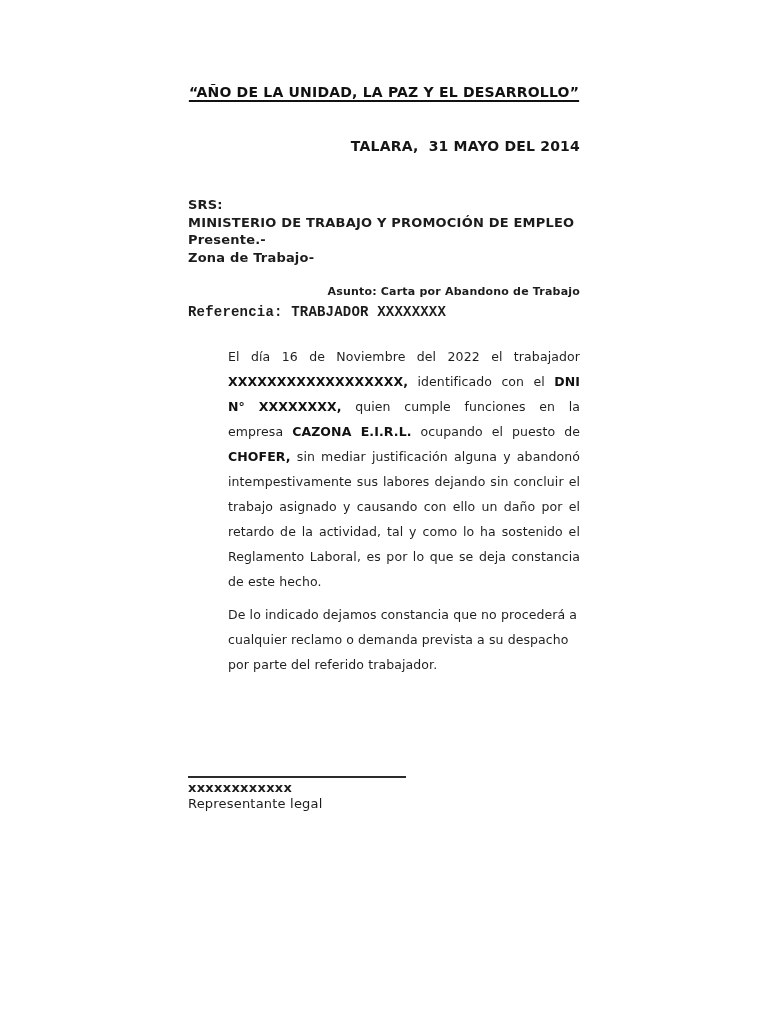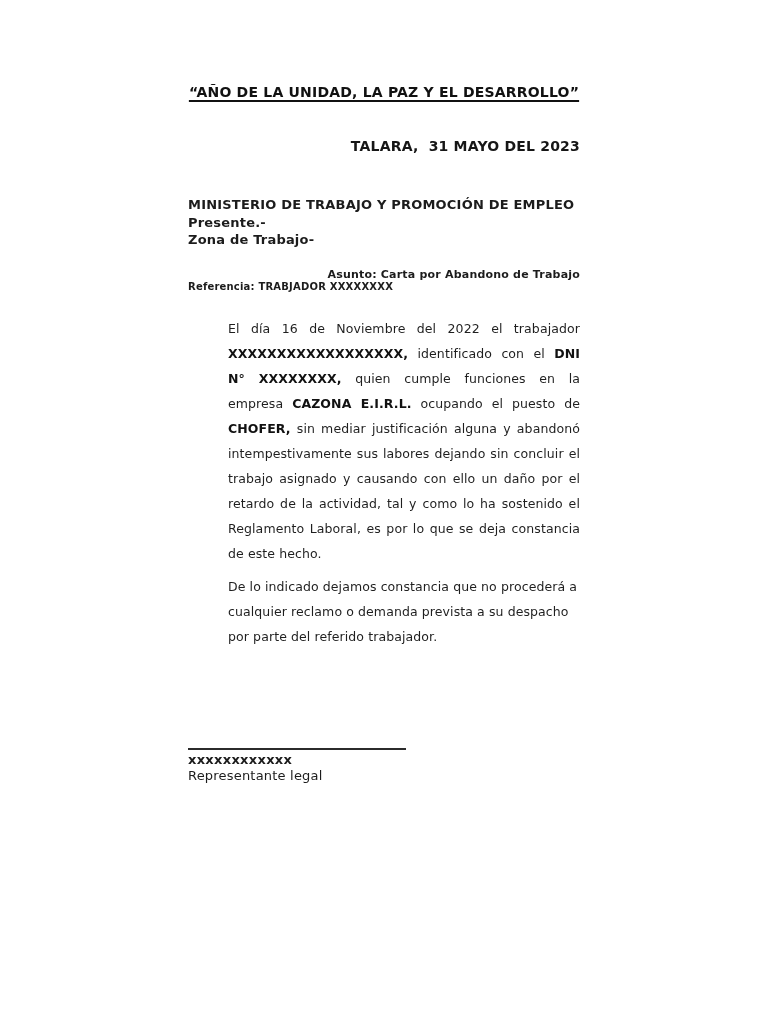--- a/index.html
+++ b/index.html
@@ -47,23 +47,25 @@
     letter-spacing: 0.2px;
   }
   .subject-line {
     margin-top: 19px;
     font-size: 11px;
     font-weight: bold;
     letter-spacing: 0.2px;
     text-align: right;
   }
   .reference-line {
-    font-size: 10px;
+    margin-top: 6px;
+    font-size: 14px;
     font-weight: bold;
     letter-spacing: 0.2px;
+    font-family: Liberation Mono, monospace;
   }
   .body-paragraph {
     font-size: 12.5px;
     line-height: 25px;
     letter-spacing: 0.1px;
     color: #1f1f1f;
     margin-left: 40px;
   }
   .justified { text-align: justify; }
   .p1 { margin-top: 24px; }
@@ -92,23 +94,24 @@
     letter-spacing: 0.2px;
   }
 </style>
 </head>
 <body>
 
 <div class="page">
 
   <div class="title">“AÑO DE LA UNIDAD, LA PAZ Y EL DESARROLLO”</div>
 
-  <div class="date-line">TALARA,  31 MAYO DEL 2023</div>
+  <div class="date-line">TALARA,  31 MAYO DEL 2014</div>
 
   <div class="recipient">
+    <div>SRS:</div>
     <div>MINISTERIO DE TRABAJO Y PROMOCIÓN DE EMPLEO</div>
     <div>Presente.-</div>
     <div>Zona de Trabajo-</div>
   </div>
 
   <div class="subject-line">Asunto: Carta por Abandono de Trabajo</div>
 
   <div class="reference-line">Referencia: TRABJADOR XXXXXXXX</div>
 
   <div class="body-paragraph justified p1"><span>El día 16 de Noviembre del 2022 el trabajador </span><span class="bold">XXXXXXXXXXXXXXXXXX,</span><span> identificado con el </span><span class="bold">DNI N° XXXXXXXX,</span><span> quien cumple funciones en la empresa </span><span class="bold">CAZONA E.I.R.L.</span><span> ocupando el puesto de </span><span class="bold">CHOFER,</span><span> sin mediar justificación alguna y abandonó intempestivamente sus labores dejando sin concluir el trabajo asignado y causando con ello un daño por el retardo de la actividad, tal y como lo ha sostenido el Reglamento Laboral, es por lo que se deja constancia de este hecho.</span></div>

